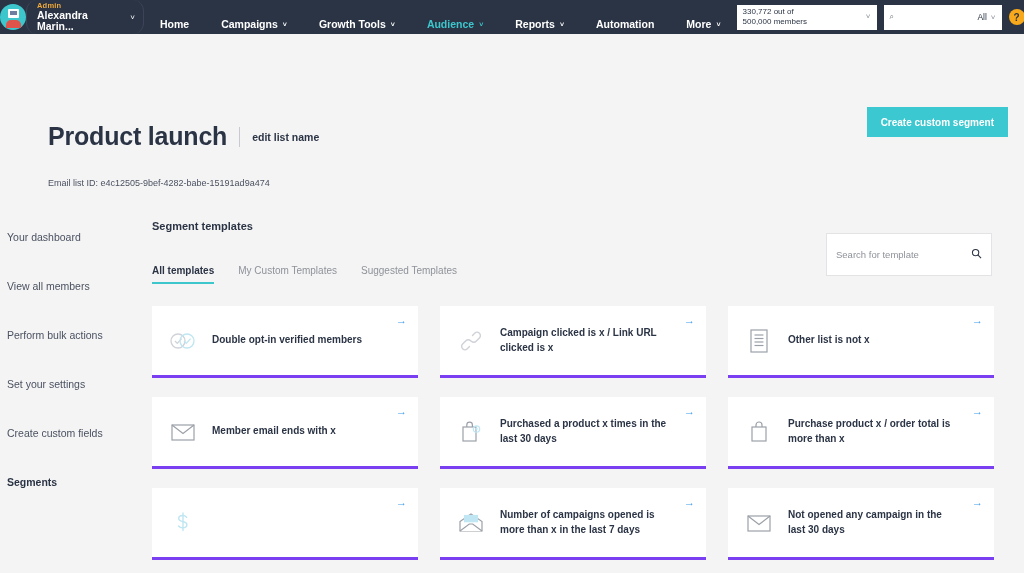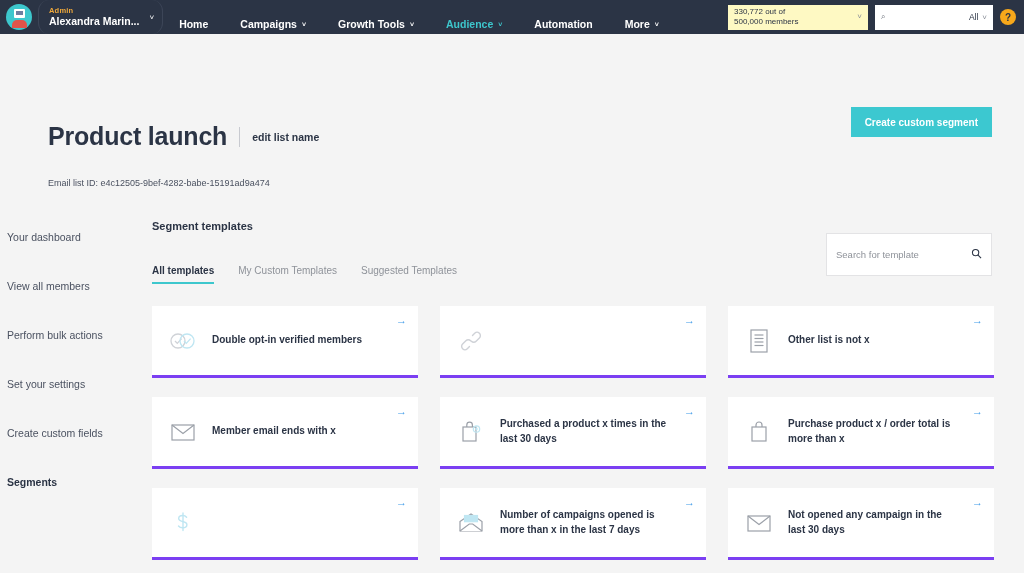--- a/index.html
+++ b/index.html
@@ -54,21 +54,21 @@
   .nav-link {
     color: #ffffff; font-size: 10.5px; font-weight: bold;
     padding: 0 16px; height: 34px;
     display: flex; align-items: center; gap: 5px;
     white-space: nowrap;
   }
   .nav-link.active { color: #3dc7cd; }
   .nav-link .c { font-size: 7px; }
   .nav-right { margin-left: auto; display: flex; align-items: center; padding-right: 8px; gap: 7px; }
   .member-box {
-    background: #fef9c3; height: 25px; width: 140px;
+    background: #ffffff; height: 25px; width: 140px;
     display: flex; align-items: center; padding: 0 6px;
     font-size: 8px; color: #2b3445; line-height: 1.25;
   }
   .member-box .mb-caret { margin-left: auto; font-size: 8px; color: #8a8f99; }
   .search-box {
     background: #ffffff; height: 25px; width: 118px;
     display: flex; align-items: center; padding: 0 6px; gap: 4px;
     font-size: 8px; color: #2b3445;
   }
   .search-box .sb-icon { color: #555b66; font-size: 8px; }
@@ -78,21 +78,21 @@
     width: 16px; height: 16px; border-radius: 50%;
     background: #f7a81b; color: #2b3445;
     font-size: 10px; font-weight: bold;
     display: flex; align-items: center; justify-content: center;
   }
 
   
   .page { position: relative; width: 100%; height: 539px; background: #f4f4f4; }
 
   .create-btn {
-    position: absolute; top: 73px; right: 32px;
+    position: absolute; top: 73px; right: 16px;
     background: #3cc8d0; color: #ffffff;
     font-size: 10px; font-weight: bold;
     padding: 0 14px; height: 30px;
     display: flex; align-items: center; justify-content: center;
     border: none; cursor: pointer;
   }
 
   .page-head { position: absolute; top: 88px; left: 48px; display: flex; align-items: center; }
   .page-title { font-size: 25px; font-weight: bold; color: #2b3445; letter-spacing: -.2px; }
   .title-sep { width: 1px; height: 20px; background: #c8cad0; margin: 0 12px; }
@@ -189,20 +189,24 @@
     <div class="nav-link">
       <span>Campaigns</span>
       <span class="c">˅</span>
     </div>
     <div class="nav-link">
       <span>Growth Tools</span>
       <span class="c">˅</span>
     </div>
     <div class="nav-link active">
       <span>Audience</span>
+      <span class="c">˅</span>
+    </div>
+    <div class="nav-link">
+      <span>Reports</span>
       <span class="c">˅</span>
     </div>
     <div class="nav-link">
       <span>Automation</span>
     </div>
     <div class="nav-link">
       <span>More</span>
       <span class="c">˅</span>
     </div>
   </div>
@@ -302,20 +306,21 @@
           <span class="card-arrow">→</span>
         </div>
 
         <div class="card">
           <div class="card-icon">
             <svg width="24" height="24" viewBox="0 0 24 24" fill="none" stroke="#cfd2d7" stroke-width="1.4" stroke-linecap="round">
               <path d="M13.5 6.5l2.2-2.2a3.3 3.3 0 014.7 4.7l-3.3 3.3a3.3 3.3 0 01-4.7 0"></path>
               <path d="M10.5 17.5l-2.2 2.2a3.3 3.3 0 01-4.7-4.7l3.3-3.3a3.3 3.3 0 014.7 0"></path>
             </svg>
           </div>
+          <div class="card-label">Campaign clicked is x / Link URL clicked is x</div>
           <span class="card-arrow">→</span>
         </div>
 
         <div class="card">
           <div class="card-icon">
             <svg width="22" height="26" viewBox="0 0 22 26" fill="none" stroke="#9ba0a8" stroke-width="1.2">
               <rect x="3" y="2" width="16" height="22"></rect>
               <line x1="6.5" y1="7" x2="15.5" y2="7"></line>
                 <line x1="6.5" y1="10.5" x2="15.5" y2="10.5"></line>
               <line x1="6.5" y1="14" x2="15.5" y2="14"></line>

